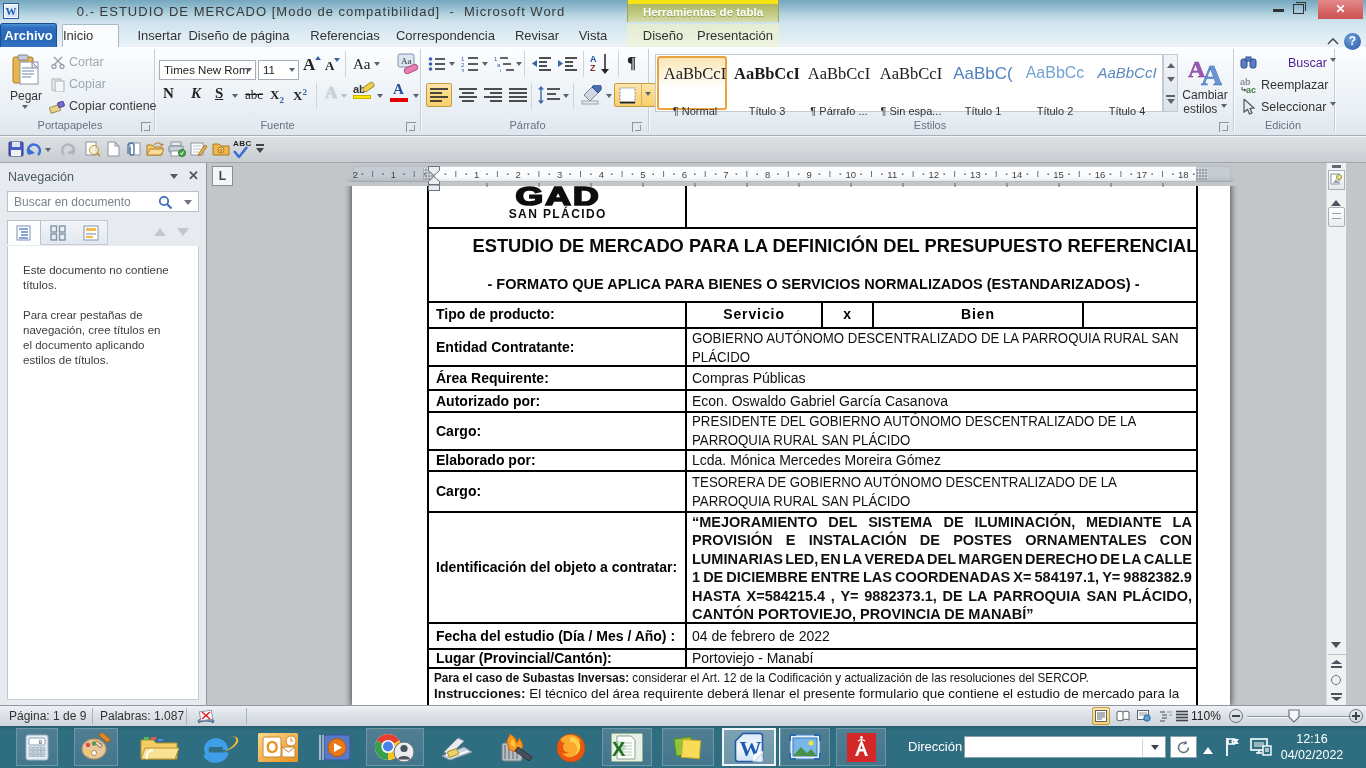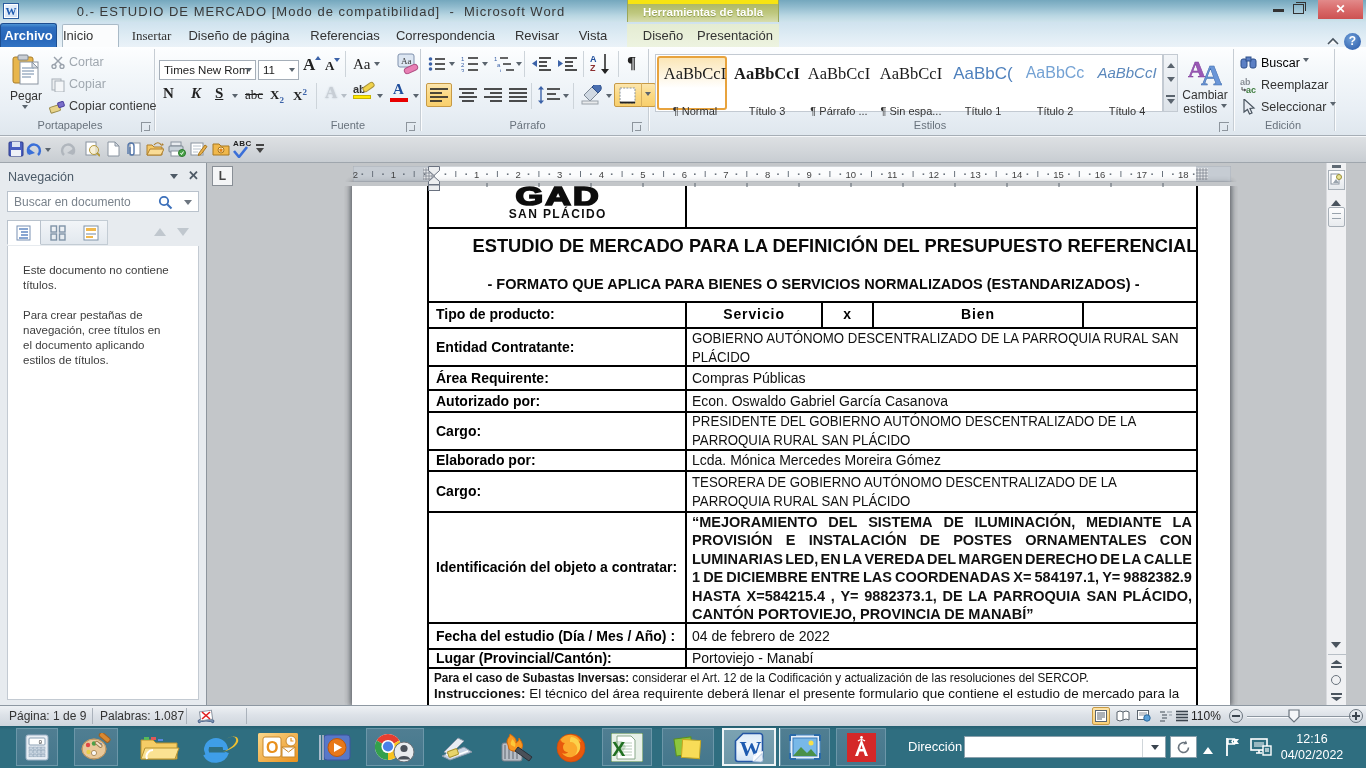--- a/index.html
+++ b/index.html
@@ -72,38 +72,38 @@
 
   <div class="abs" id="ctx">
       <div class="abs" id="ctx-strip"></div>
       <div class="abs" id="ctx-label">Herramientas de tabla</div>
     </div>
 
   <div class="abs" id="tabrow"></div>
   <div class="abs" id="ctx-tabs"></div>
   <div class="abs" id="tab-archivo">Archivo</div>
   <div class="abs" id="tab-inicio">Inicio</div>
-  <div class="abs tab" style="left:124px;width:55px;font-family:Liberation Serif, serif;">Insertar</div>
+  <div class="abs tab" style="left:132px;width:55px;">Insertar</div>
   <div class="abs tab" style="left:184px;width:110px;">Diseño de página</div>
   <div class="abs tab" style="left:309px;width:72px;">Referencias</div>
   <div class="abs tab" style="left:393px;width:105px;">Correspondencia</div>
   <div class="abs tab" style="left:511px;width:52px;">Revisar</div>
   <div class="abs tab" style="left:573px;width:40px;">Vista</div>
   <div class="abs tab" style="left:639px;width:48px;">Diseño</div>
   <div class="abs tab" style="left:694px;width:82px;">Presentación</div>
 
   <div class="abs" id="ribbon"></div>
   <div class="abs" id="ribbonc" style="left:0;top:47px;width:1366px;height:89px;overflow:hidden;">
     <div class="gsep" style="left:154px;"></div>
     <div class="gsep" style="left:420px;"></div>
     <div class="gsep" style="left:648px;"></div>
     <div class="gsep" style="left:1233px;"></div>
     <div class="gsep" style="left:1334px;"></div>
     <div class="glabel" style="left:10px;width:120px;">Portapapeles</div>
-    <div class="glabel" style="left:190px;width:175px;text-align:right;">Fuente</div>
+    <div class="glabel" style="left:190px;width:175px;">Fuente</div>
     <div class="glabel" style="left:450px;width:155px;">Párrafo</div>
     <div class="glabel" style="left:855px;width:150px;">Estilos</div>
     <div class="glabel" style="left:1243px;width:80px;">Edición</div>
     <div class="launch" style="left:141px;"></div>
     <div class="launch" style="left:406px;"></div>
     <div class="launch" style="left:632px;"></div>
     <div class="launch" style="left:1219px;"></div>
 
     <svg class="abs" style="left:12px;top:7px;" width="30" height="32">
       <rect x="1" y="3" width="20" height="26" rx="2" fill="#e8b64c" stroke="#a97c28"></rect>
@@ -345,21 +345,21 @@
     </svg>
     <div class="abs" style="left:1180px;top:41px;width:50px;text-align:center;font-size:12px;color:#333;">Cambiar<br>estilos <span style="display:inline-block;width:0;height:0;border:3px solid transparent;border-top:4px solid #5a646e;vertical-align:2px;"></span></div>
 
     <svg class="abs" style="left:1240px;top:8px;" width="17" height="15">
         <g fill="#5b7fc4" stroke="#2d4f8a">
           <rect x="1" y="4" width="6" height="9" rx="2"></rect>
           <rect x="10" y="4" width="6" height="9" rx="2"></rect>
           <rect x="6" y="2" width="5" height="4"></rect>
         </g>
       </svg>
-    <div class="abs" style="left:1261px;top:9px;font-size:12.5px;color:#000000;">Buscar <span style="display:inline-block;width:0;height:0;border:3px solid transparent;border-top:4px solid #5a646e;vertical-align:2px;"></span></div>
+    <div class="abs" style="left:1288px;top:9px;font-size:12.5px;color:#4c1d95;">Buscar <span style="display:inline-block;width:0;height:0;border:3px solid transparent;border-top:4px solid #5a646e;vertical-align:2px;"></span></div>
     <svg class="abs" style="left:1240px;top:30px;" width="18" height="16">
         <text x="0" y="8" font-family="Liberation Sans" font-size="9" font-weight="bold" fill="#8a8f96">ab</text>
         <text x="6" y="16" font-family="Liberation Sans" font-size="9" font-weight="bold" fill="#3f7d3f">ac</text>
         <path d="M2,10 v3 h3" fill="none" stroke="#555" stroke-width="1"></path>
         <path d="M4,14.5 l3,-1.5 -3,-1.5 z" fill="#555"></path>
       </svg>
     <div class="abs" style="left:1261px;top:31px;font-size:12.5px;color:#333;">Reemplazar</div>
     <svg class="abs" style="left:1242px;top:52px;" width="14" height="17">
         <path d="M2,0 L2,13 L5.5,10.5 L7.5,15 L10,14 L8,9.5 L12,9 Z" fill="#e8ecf2" stroke="#4a5560" stroke-width="1.2"></path>
       </svg>

